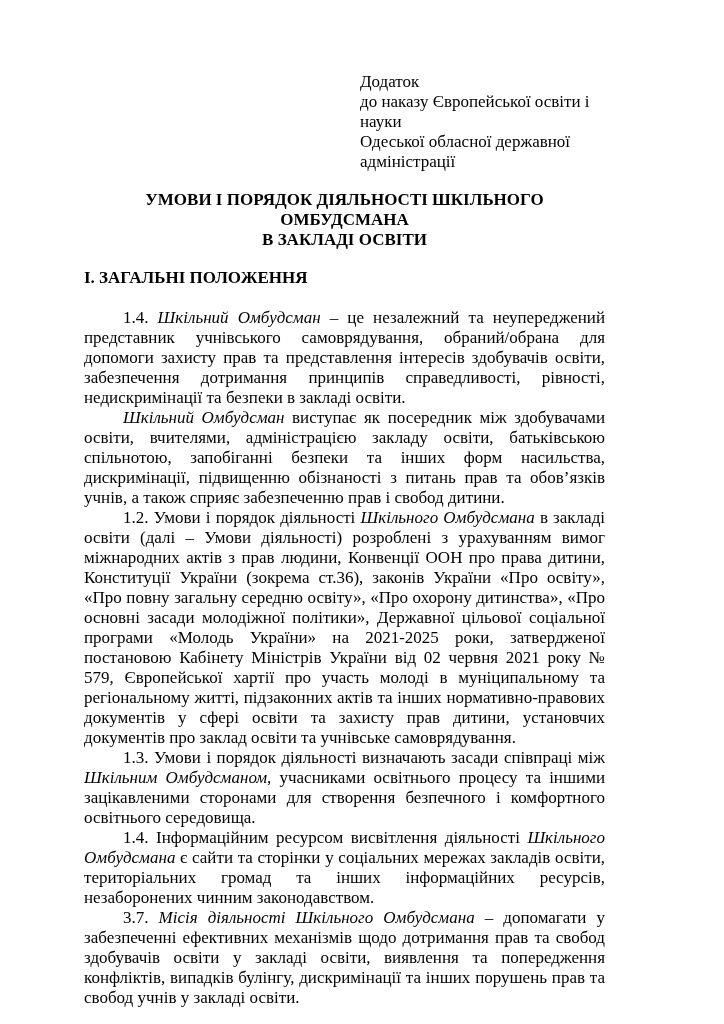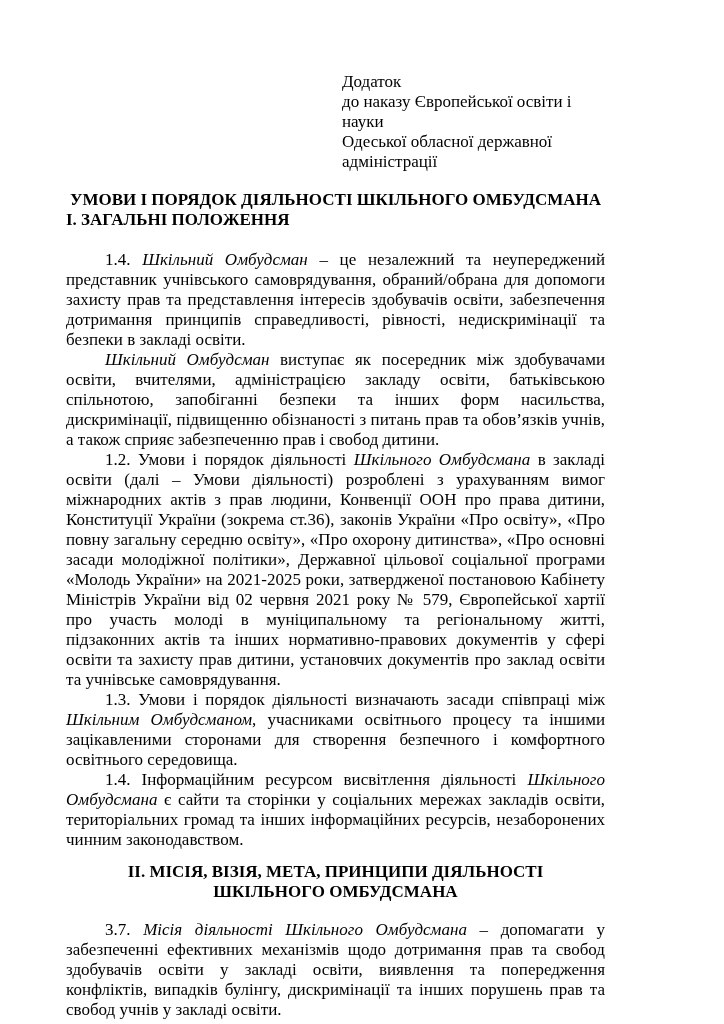--- a/index.html
+++ b/index.html
@@ -5,36 +5,37 @@
   html, body {
     margin: 0;
     padding: 0;
     background: #ffffff;
   }
   .page {
     position: relative;
     width: 636px;
     height: 1024px;
     box-sizing: border-box;
-    padding: 72px 31px 0 66px;
+    padding: 72px 31px 0 84px;
     background: #ffffff;
     color: #000000;
     font-family: "Liberation Serif", "DejaVu Serif", serif;
     font-size: 17px;
     line-height: 20px;
     overflow: hidden;
   }
   .annex {
     margin-left: 276px;
     margin-bottom: 18px;
     text-align: left;
   }
   .doc-title {
     text-align: center;
     font-weight: bold;
+    margin-bottom: 18px;
   }
   .heading-1 {
     text-align: left;
     font-weight: bold;
     margin-bottom: 20px;
   }
   .heading-2 {
     text-align: center;
     font-weight: bold;
     margin-top: 12px;
@@ -56,34 +57,31 @@
 <div class="page">
 
   <div class="annex">
     <div>Додаток</div>
     <div>до наказу Європейської освіти і науки</div>
     <div>Одеської обласної державної адміністрації</div>
   </div>
 
   <div class="doc-title">
     <div>УМОВИ І ПОРЯДОК ДІЯЛЬНОСТІ ШКІЛЬНОГО ОМБУДСМАНА</div>
+    <div>В ЗАКЛАДІ ОСВІТИ</div>
   </div>
 
   <div class="heading-1">І. ЗАГАЛЬНІ ПОЛОЖЕННЯ</div>
 
   <p class="para"><span>1.4. </span><span class="bi">Шкільний Омбудсман</span><span> – це незалежний та неупереджений представник учнівського самоврядування, обраний/обрана для допомоги захисту прав та представлення інтересів здобувачів освіти, забезпечення дотримання принципів справедливості, рівності, недискримінації та безпеки в закладі освіти.</span></p>
 
   <p class="para"><span class="bi">Шкільний Омбудсман</span><span> виступає як посередник між здобувачами освіти, вчителями, адміністрацією закладу освіти, батьківською спільнотою, запобіганні безпеки та інших форм насильства, дискримінації, підвищенню обізнаності з питань прав та обов’язків учнів, а також сприяє забезпеченню прав і свобод дитини.</span></p>
 
   <p class="para"><span>1.2. Умови і порядок діяльності </span><span class="bi">Шкільного Омбудсмана</span><span> в закладі освіти (далі – Умови діяльності) розроблені з урахуванням вимог міжнародних актів з прав людини, Конвенції ООН про права дитини, Конституції України (зокрема ст.36), законів України «Про освіту», «Про повну загальну середню освіту», «Про охорону дитинства», «Про основні засади молодіжної політики», Державної цільової соціальної програми «Молодь України» на 2021-2025 роки, затвердженої постановою Кабінету Міністрів України від 02 червня 2021 року № 579, Європейської хартії про участь молоді в муніципальному та регіональному житті, підзаконних актів та інших нормативно-правових документів у сфері освіти та захисту прав дитини, установчих документів про заклад освіти та учнівське самоврядування.</span></p>
 
   <p class="para"><span>1.3. Умови і порядок діяльності визначають засади співпраці між </span><span class="bi">Шкільним Омбудсманом</span><span>, учасниками освітнього процесу та іншими зацікавленими сторонами для створення безпечного і комфортного освітнього середовища.</span></p>
 
   <p class="para"><span>1.4. Інформаційним ресурсом висвітлення діяльності </span><span class="bi">Шкільного Омбудсмана</span><span> є сайти та сторінки у соціальних мережах закладів освіти, територіальних громад та інших інформаційних ресурсів, незаборонених чинним законодавством.</span></p>
 
-  <div class="heading-2">
-    <div>ІІ. МІСІЯ, ВІЗІЯ, МЕТА, ПРИНЦИПИ ДІЯЛЬНОСТІ</div>
-    <div>ШКІЛЬНОГО ОМБУДСМАНА</div>
-  </div>
 
   <p class="para"><span>3.7. </span><span class="bi">Місія діяльності Шкільного Омбудсмана</span><span> – допомагати у забезпеченні ефективних механізмів щодо дотримання прав та свобод здобувачів освіти у закладі освіти, виявлення та попередження конфліктів, випадків булінгу, дискримінації та інших порушень прав та свобод учнів у закладі освіти.</span></p>
 
 </div>
 
 </body></html>

